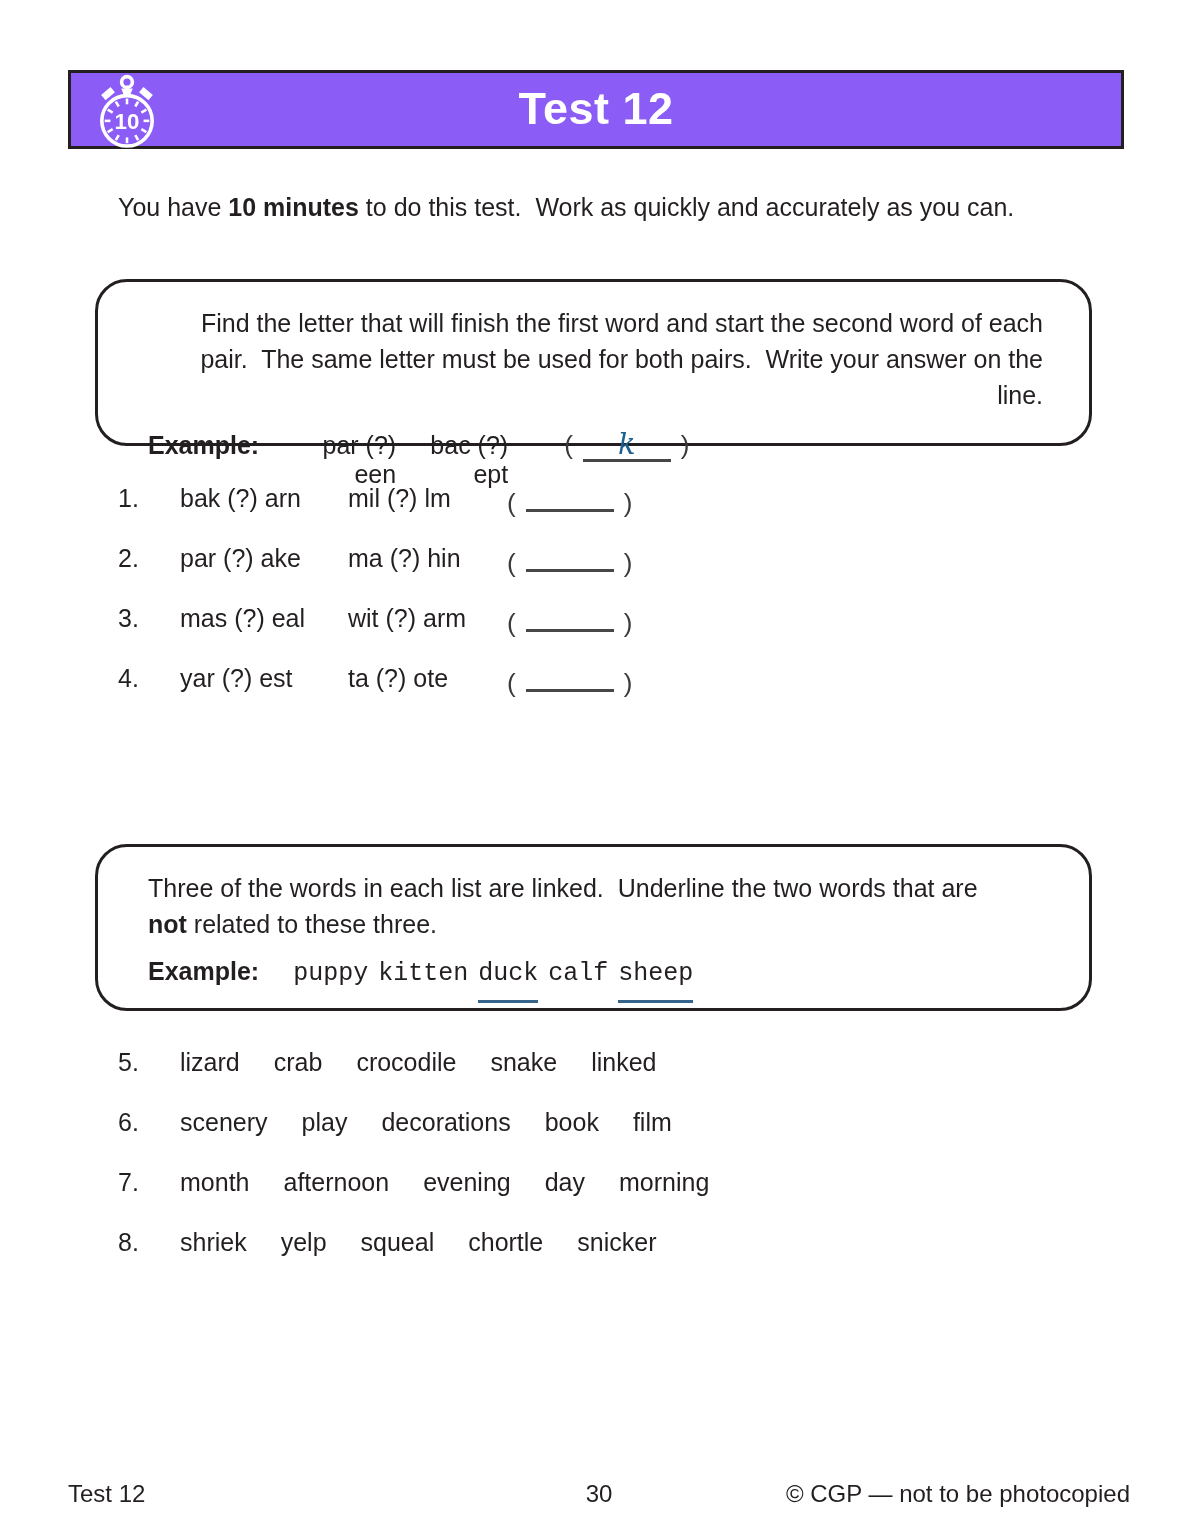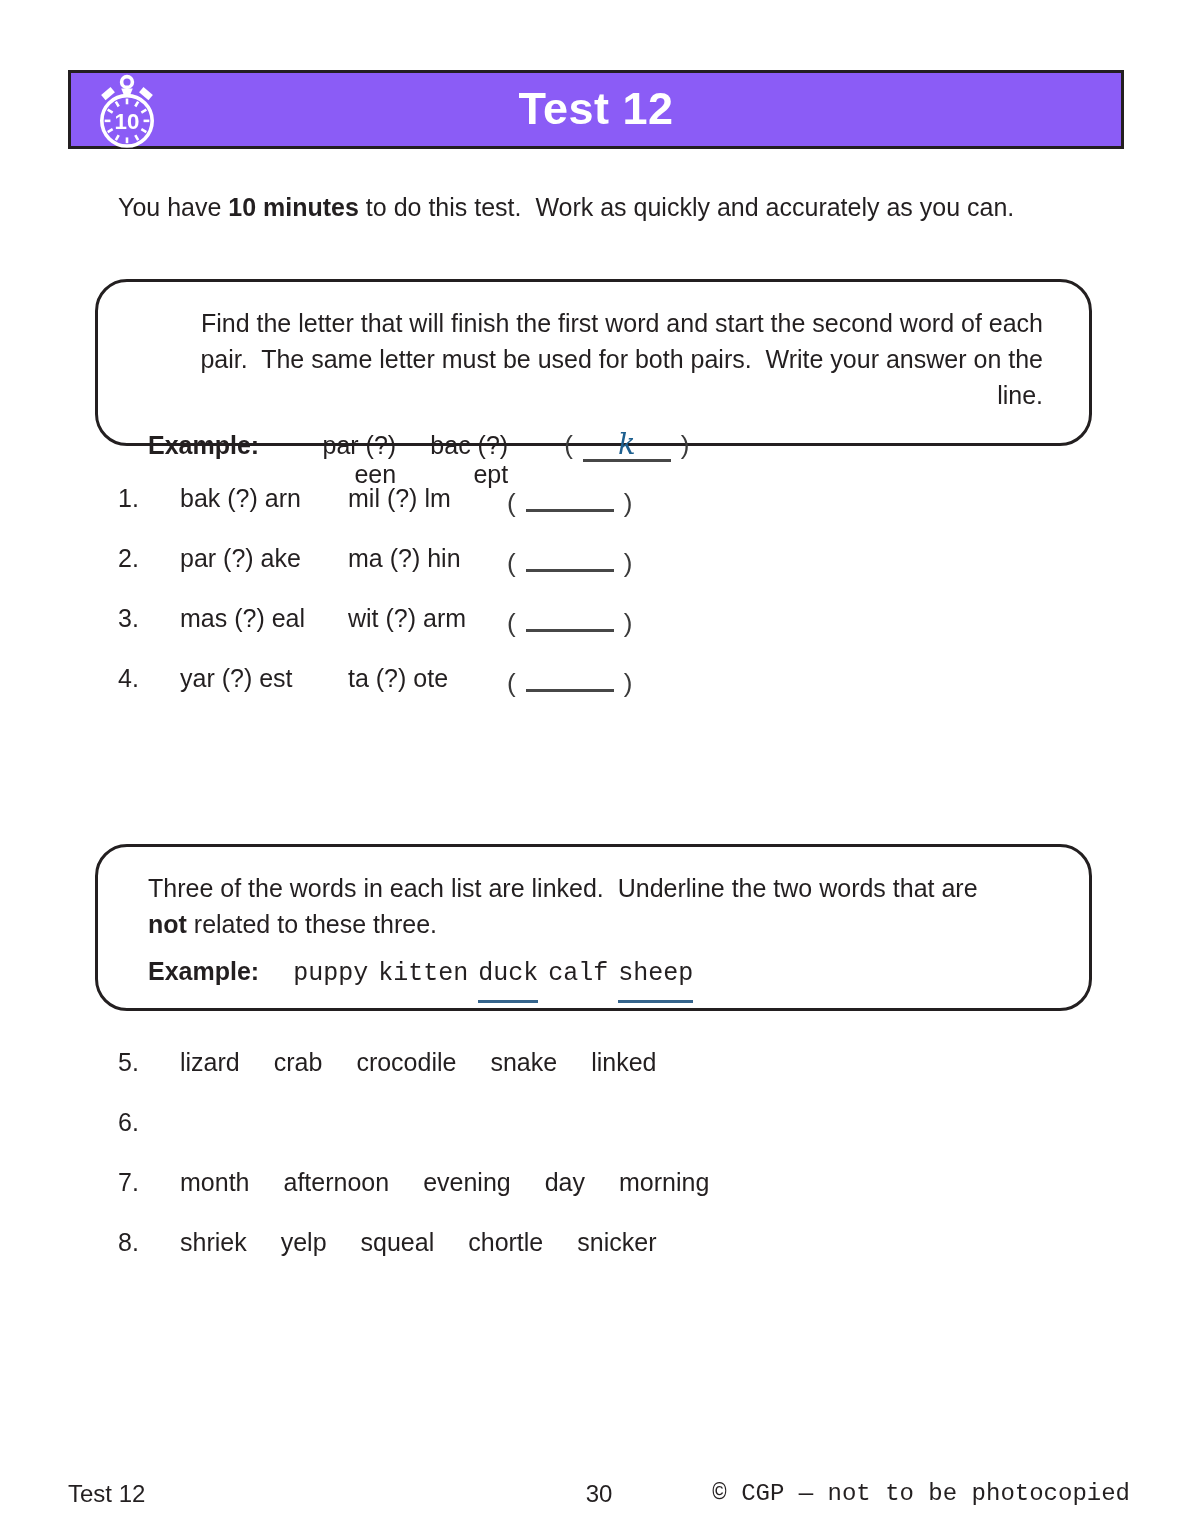--- a/index.html
+++ b/index.html
@@ -71,21 +71,21 @@
   .w-words { display:flex; gap:34px; }
 
   
   .ex2-words { display:flex; gap:10px; margin-left:34px;font-family:Liberation Mono, monospace; }
   .underlined { border-bottom:3px solid #35648c; padding-bottom:12px; }
 
   
   .footer { position:absolute; left:68px; right:70px; top:1480px; height:30px; font-size:24px; }
   .footer-left { position:absolute; left:0; top:0; }
   .footer-center { position:absolute; left:50%; transform:translateX(-50%); top:0; }
-  .footer-right { position:absolute; right:0; top:0;font-family:Liberation Mono, monospace; }
+  .footer-right { position:absolute; right:0; top:0; }
 </style>
 </head>
 <body>
 
 <div class="header-bar">
   <div class="stopwatch-wrap">
     <svg viewBox="0 0 100 104" width="72" height="75" aria-hidden="true">
       <circle cx="50" cy="11" r="7.5" fill="none" stroke="#ffffff" stroke-width="5"></circle>
       <polygon points="42,20 58,20 54,30 46,30" fill="#ffffff"></polygon>
       <rect x="15" y="22.5" width="17" height="9.5" fill="#ffffff" transform="rotate(-40 23.5 27)"></rect>
@@ -192,20 +192,27 @@
     <span class="w-words">
       <span>lizard</span>
       <span>crab</span>
       <span>crocodile</span>
       <span>snake</span>
       <span>linked</span>
     </span>
   </div>
   <div class="w-row">
     <span class="w-num">6.</span>
+    <span class="w-words">
+      <span>scenery</span>
+      <span>play</span>
+      <span>decorations</span>
+      <span>book</span>
+      <span>film</span>
+    </span>
   </div>
   <div class="w-row">
     <span class="w-num">7.</span>
     <span class="w-words">
       <span>month</span>
       <span>afternoon</span>
       <span>evening</span>
       <span>day</span>
       <span>morning</span>
     </span>

